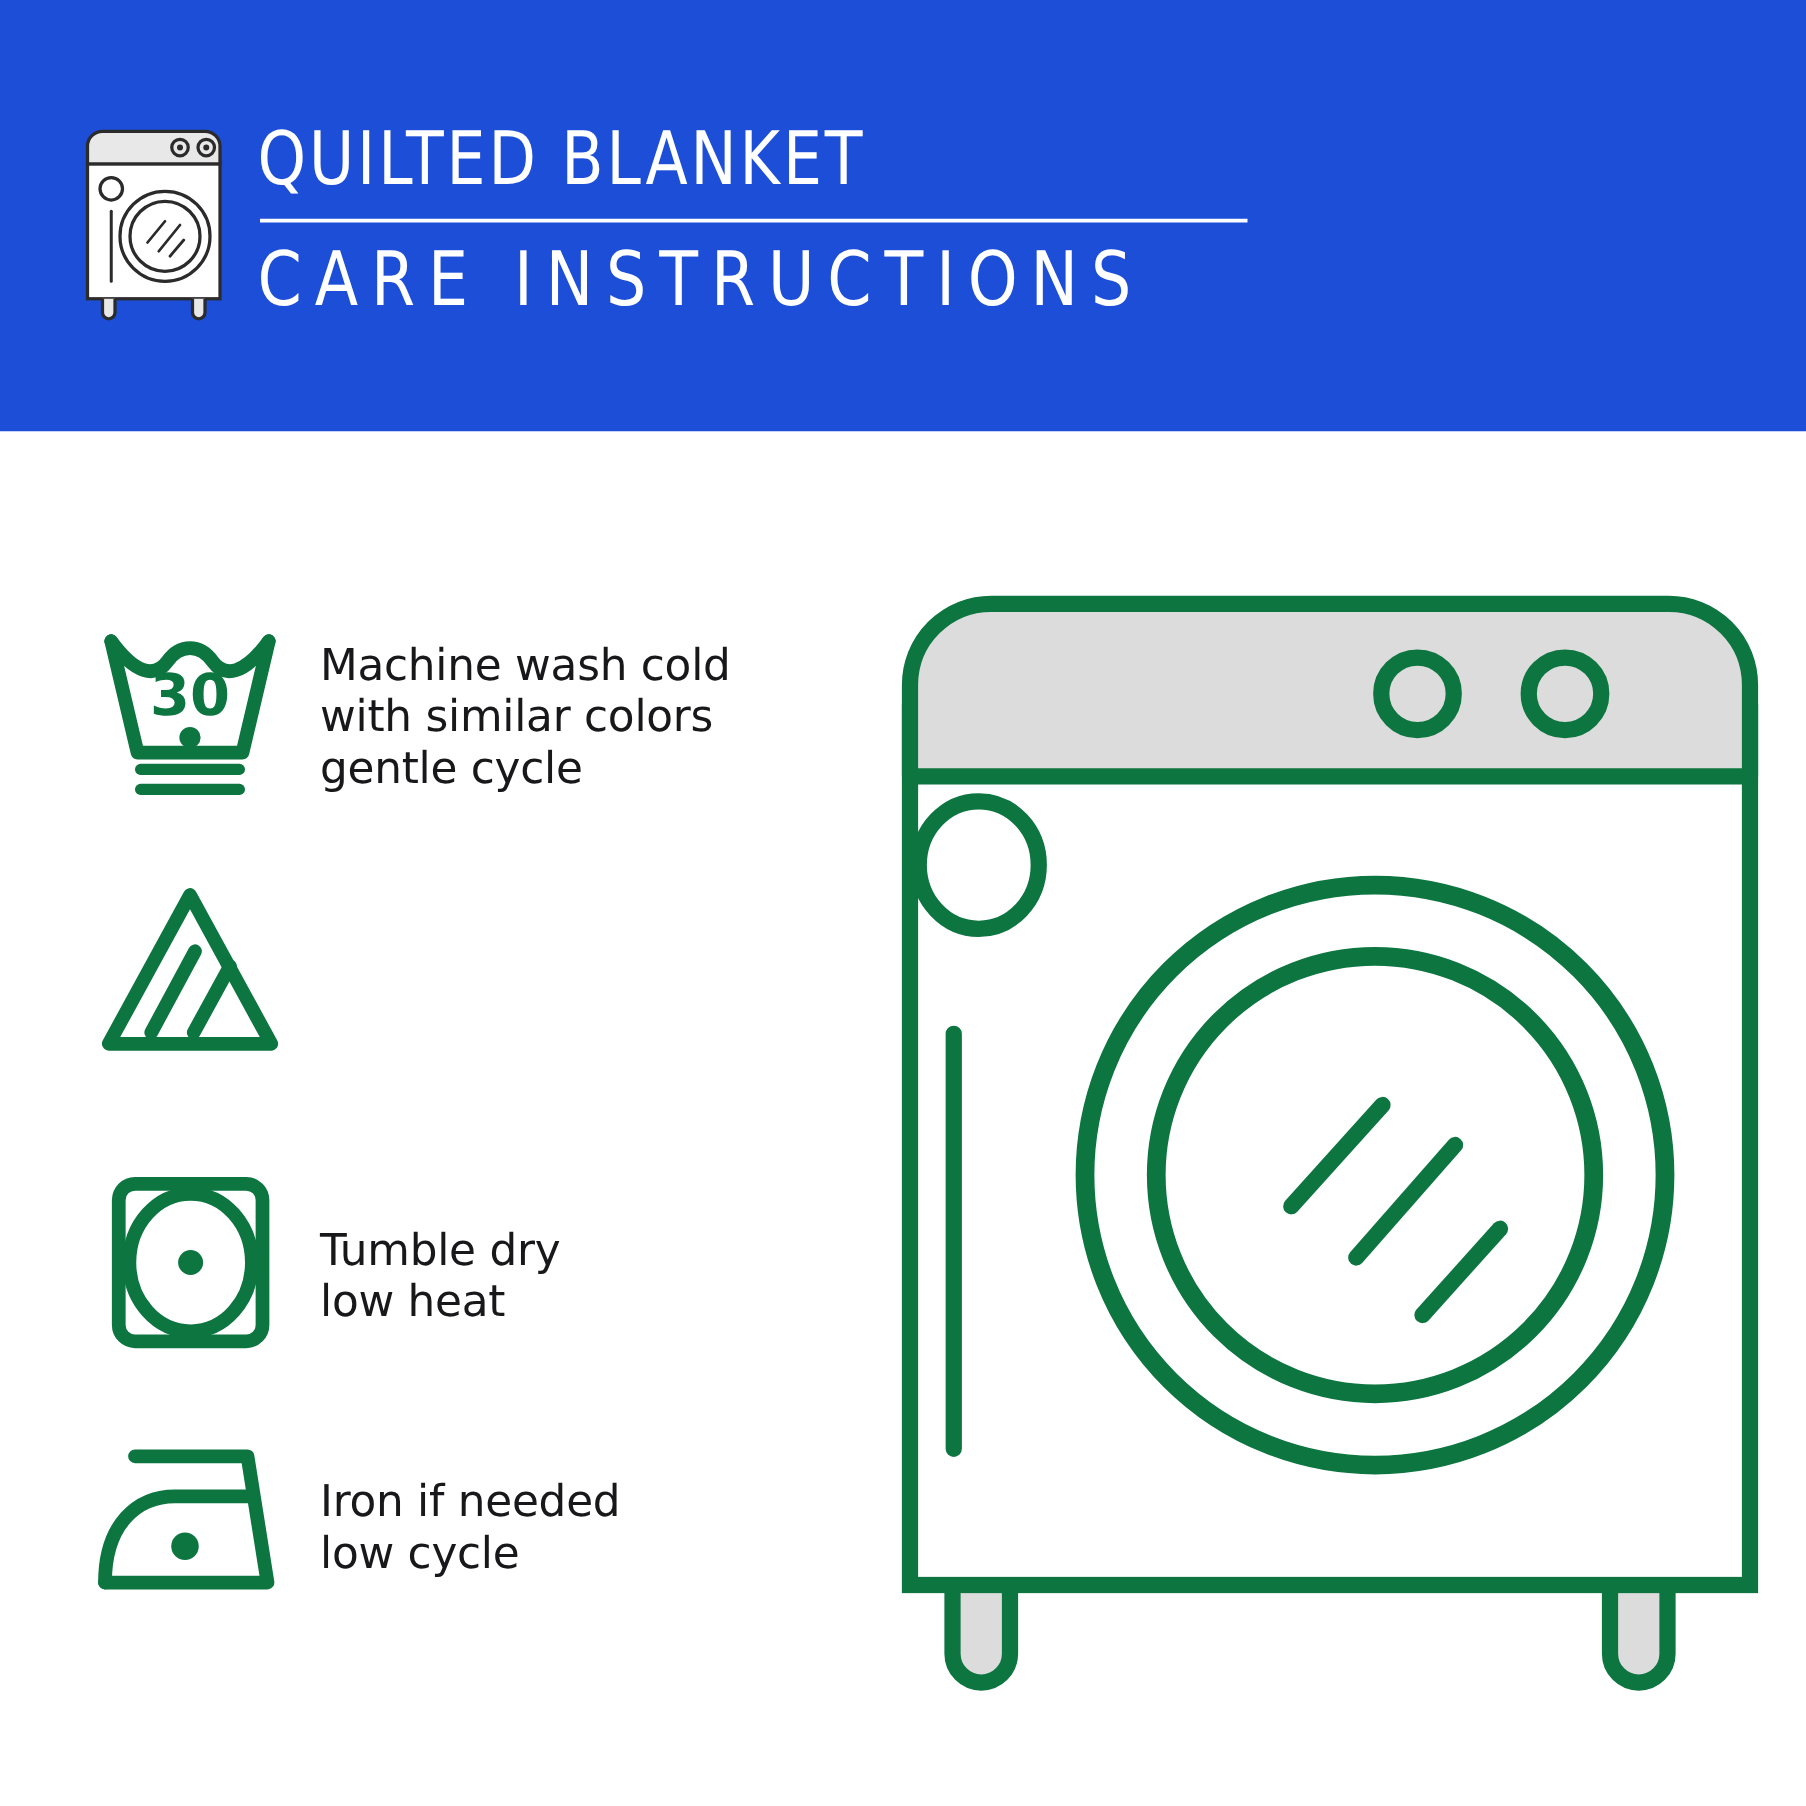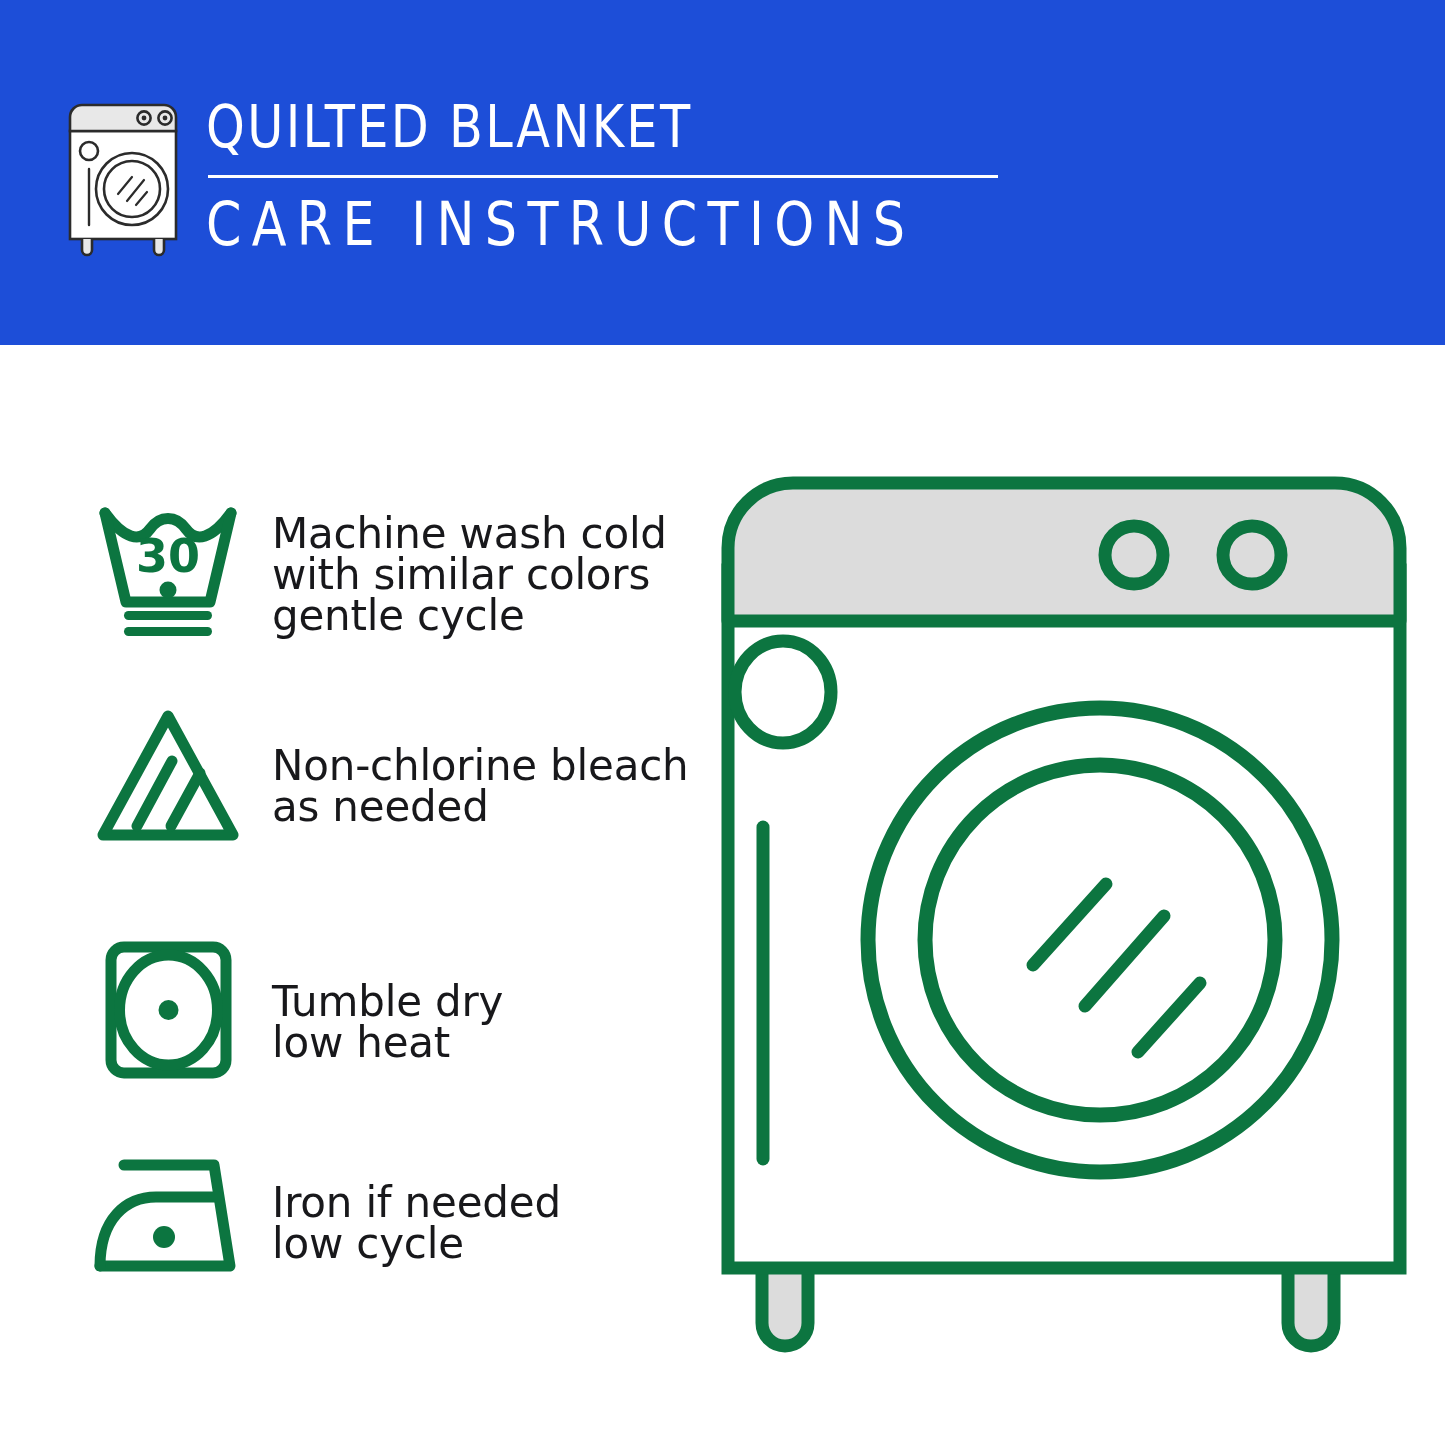--- a/index.html
+++ b/index.html
@@ -68,39 +68,39 @@
     letter-spacing: 11px;
     font-family: "Liberation Sans Narrow", "DejaVu Sans Condensed", "Liberation Sans", sans-serif;
     transform: scaleX(0.94);
     transform-origin: left center;
     white-space: nowrap;
   }
 
   
   #care-list {
     position: absolute;
-    left: 16px;
+    left: 0;
     top: 345px;
     width: 700px;
     height: 772px;
   }
   .care-row {
     position: absolute;
     left: 72px;
     display: flex;
     align-items: flex-start;
   }
   .care-symbol {
     flex: 0 0 auto;
     width: 160px;
   }
   .care-text {
     margin-left: 24px;
     color: #18181B;
-    font-size: 42px;
+    font-size: 35px;
     line-height: 41px;
     font-weight: 400;
     letter-spacing: -0.2px;
     font-family: "DejaVu Sans", "Liberation Sans", sans-serif;
     white-space: pre-line;
   }
 
   #care-row-0 { top: 148px; }
   #care-row-1 { top: 358px; }
   #care-row-2 { top: 590px; }
@@ -179,22 +179,20 @@
   </div>
 
   <div class="care-row" id="care-row-1">
     <svg class="care-symbol" viewBox="0 0 160 150">
       <g fill="none" stroke="#0C7540" stroke-width="11" stroke-linecap="round" stroke-linejoin="round">
         <path d="M80 13 L145 132 L15 132 Z"></path>
         <line x1="49" y1="123" x2="84" y2="58"></line>
         <line x1="83" y1="123" x2="112" y2="70"></line>
       </g>
     </svg>
-    <div class="care-text">Non-chlorine bleach
-as needed</div>
   </div>
 
   <div class="care-row" id="care-row-2">
     <svg class="care-symbol" viewBox="0 0 160 150">
       <rect x="23" y="12" width="115" height="126" rx="13" fill="none" stroke="#0C7540" stroke-width="11"></rect>
       <ellipse cx="80.5" cy="75" rx="49" ry="55" fill="none" stroke="#0C7540" stroke-width="11"></ellipse>
       <circle cx="80.5" cy="75" r="10" fill="#0C7540"></circle>
     </svg>
     <div class="care-text">Tumble dry
 low heat</div>

